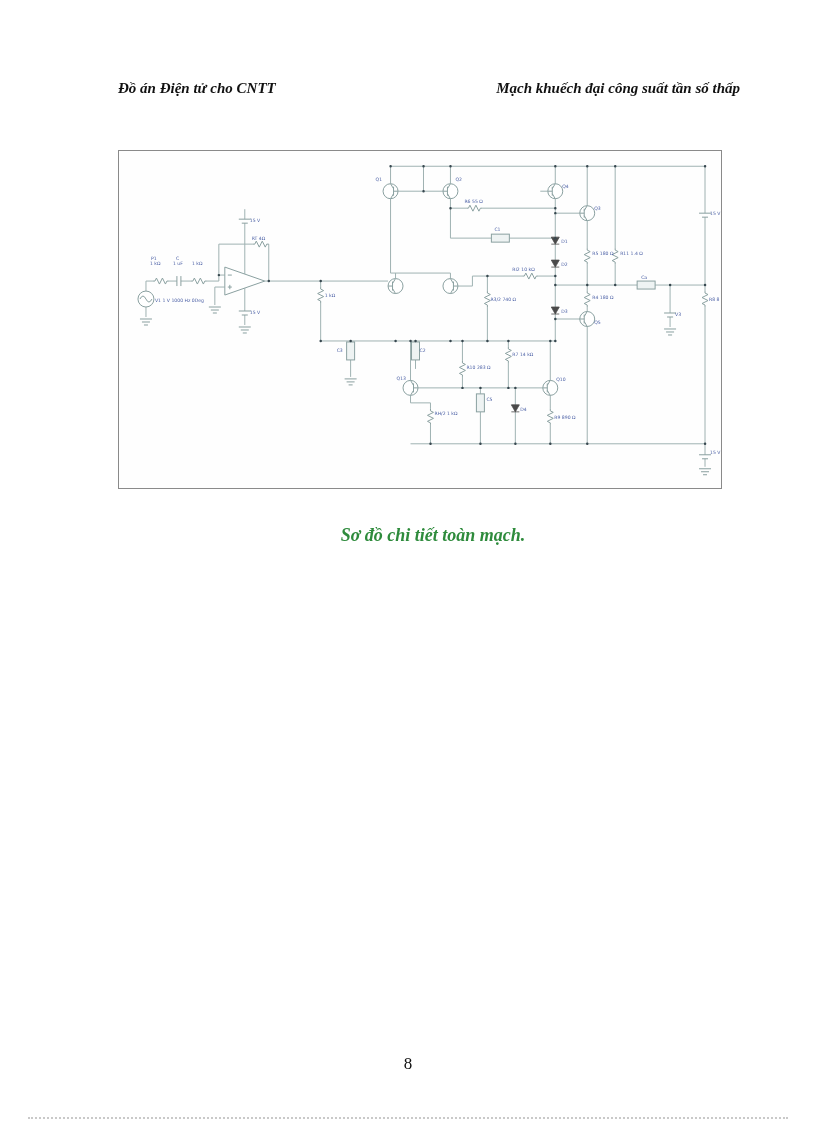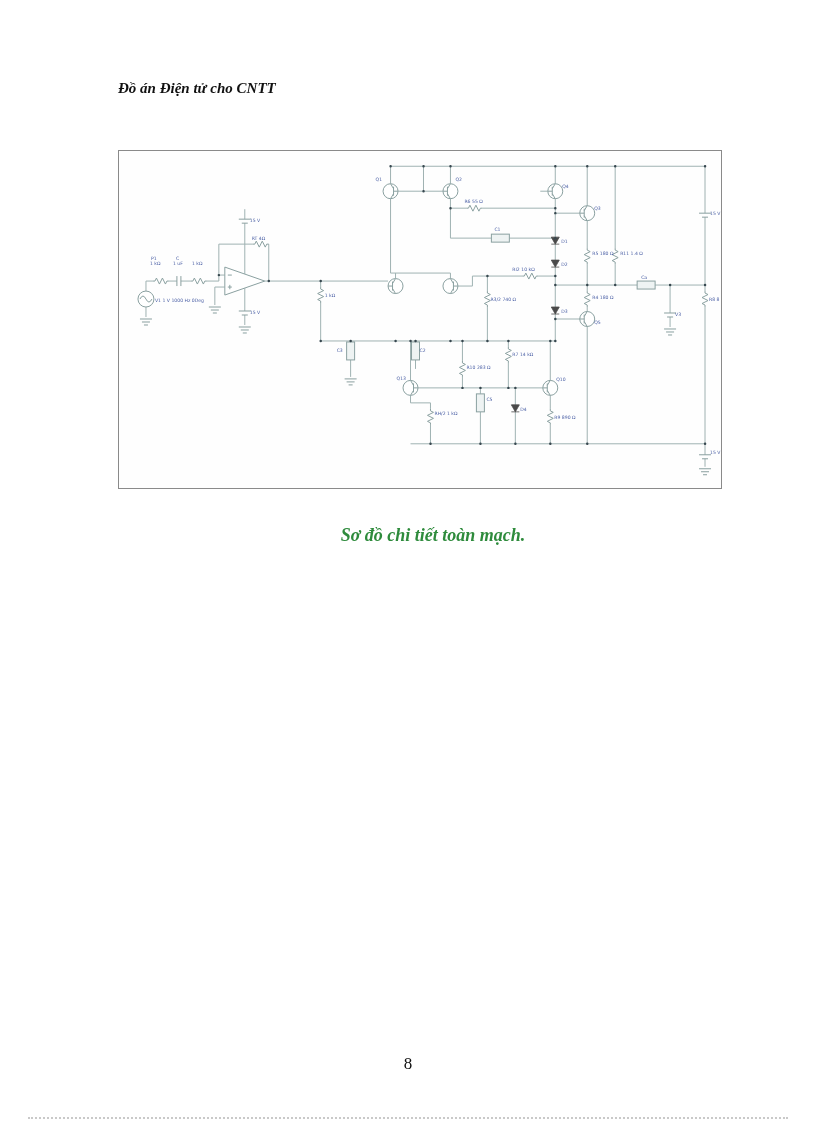--- a/index.html
+++ b/index.html
@@ -37,20 +37,21 @@
   .boxc{stroke:var(--sym,#8aa0a0);fill:#eef3f3;stroke-width:1}
   .diode{fill:#4a4a4a;stroke:#4a4a4a;stroke-width:.8}
   .dots{stroke:#37474f;stroke-width:2.4;stroke-linecap:round;fill:none}
   .lbl{font:4.6px "DejaVu Sans", sans-serif;fill:var(--label,#4a5fa5)}
 </style>
 </head>
 <body>
 
 <div class="header">
   <span>Đồ án Điện tử cho CNTT</span>
+  <span>Mạch khuếch đại công suất tần số thấp</span>
 </div>
 
 <div class="figure-frame">
   <svg viewBox="0 0 603 337" width="602" height="337">
     <defs>
       <path id="gnd" d="M-6,0 H6 M-4,3 H4 M-2,6 H2"></path>
       <path id="bat" d="M-6,0 H6 M-3,4 H3"></path>
       <path id="resv" d="M0,0 v2 l3,1.5 l-6,3 l6,3 l-6,3 l3,1.5 v2"></path>
       <path id="resh" d="M0,0 h2 l1.5,-3 l3,6 l3,-6 l3,6 l1.5,-3 h2"></path>
       <g id="boxcap">

